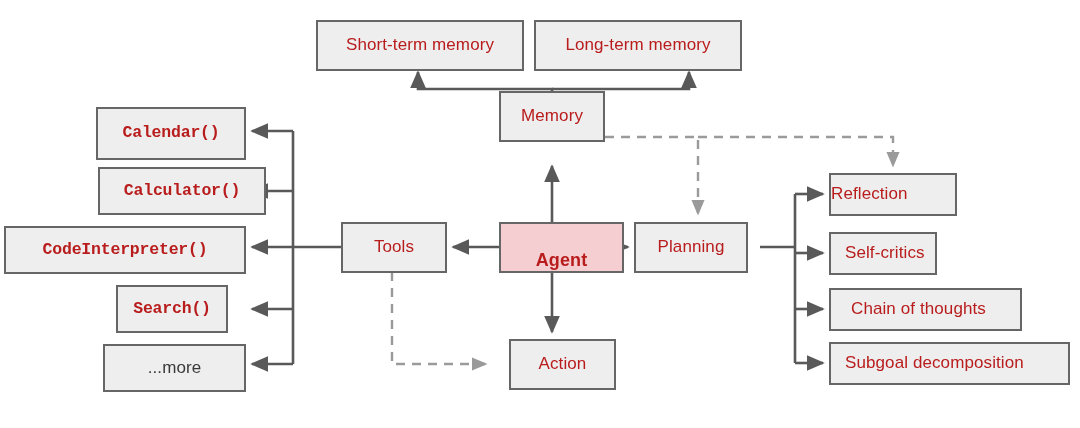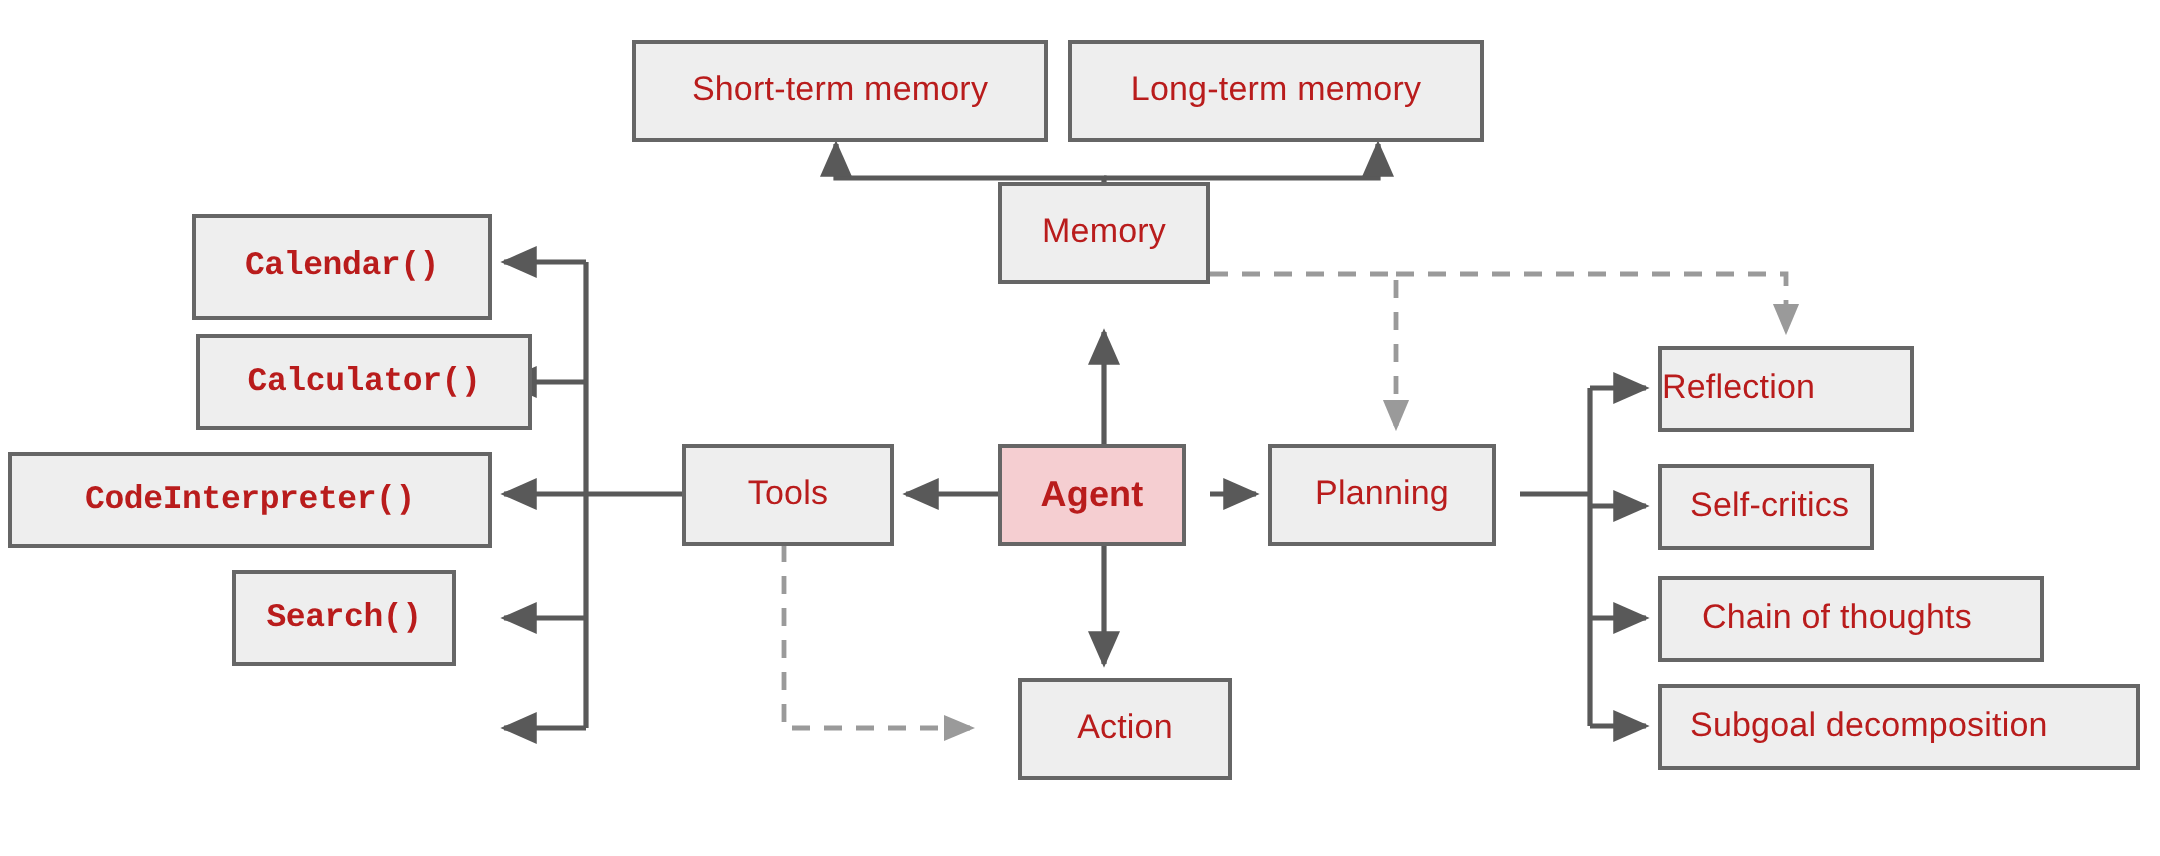--- a/index.html
+++ b/index.html
@@ -119,21 +119,21 @@
   </div>
 
   <div class="node sans" style="left:534px; top:20px; width:208px; height:51px;">
     <span>Long-term memory</span>
   </div>
 
   <div class="node sans" style="left:499px; top:91px; width:106px; height:51px;">
     <span>Memory</span>
   </div>
 
-  <div class="node sans agent" style="left:499px; top:222px; width:94px; height:51px;">
+  <div class="node sans agent" style="left:499px; top:222px; width:125px; height:51px;align-items:flex-end;">
     <span>Agent</span>
   </div>
 
   <div class="node sans" style="left:498px; top:339px; width:107px; height:51px;margin-left:11px;">
     <span>Action</span>
   </div>
 
   <div class="node sans" style="left:341px; top:222px; width:106px; height:51px;">
     <span>Tools</span>
   </div>
@@ -151,20 +151,23 @@
   </div>
 
   <div class="node mono" style="left:4px; top:226px; width:242px; height:48px;">
     <span>CodeInterpreter()</span>
   </div>
 
   <div class="node mono" style="left:116px; top:285px; width:112px; height:48px;">
     <span>Search()</span>
   </div>
 
+  <div class="node sans more" style="left:103px; top:344px; width:143px; height:48px;">
+    <span>...more</span>
+  </div>
 
   <div class="node sans" style="left:829px; top:173px; width:128px; height:43px; justify-content:flex-start; ">
     <span>Reflection</span>
   </div>
 
   <div class="node sans" style="left:829px; top:232px; width:108px; height:43px; justify-content:flex-start; padding-left:14px;">
     <span>Self-critics</span>
   </div>
 
   <div class="node sans" style="left:829px; top:288px; width:193px; height:43px; justify-content:flex-start; padding-left:20px;">

